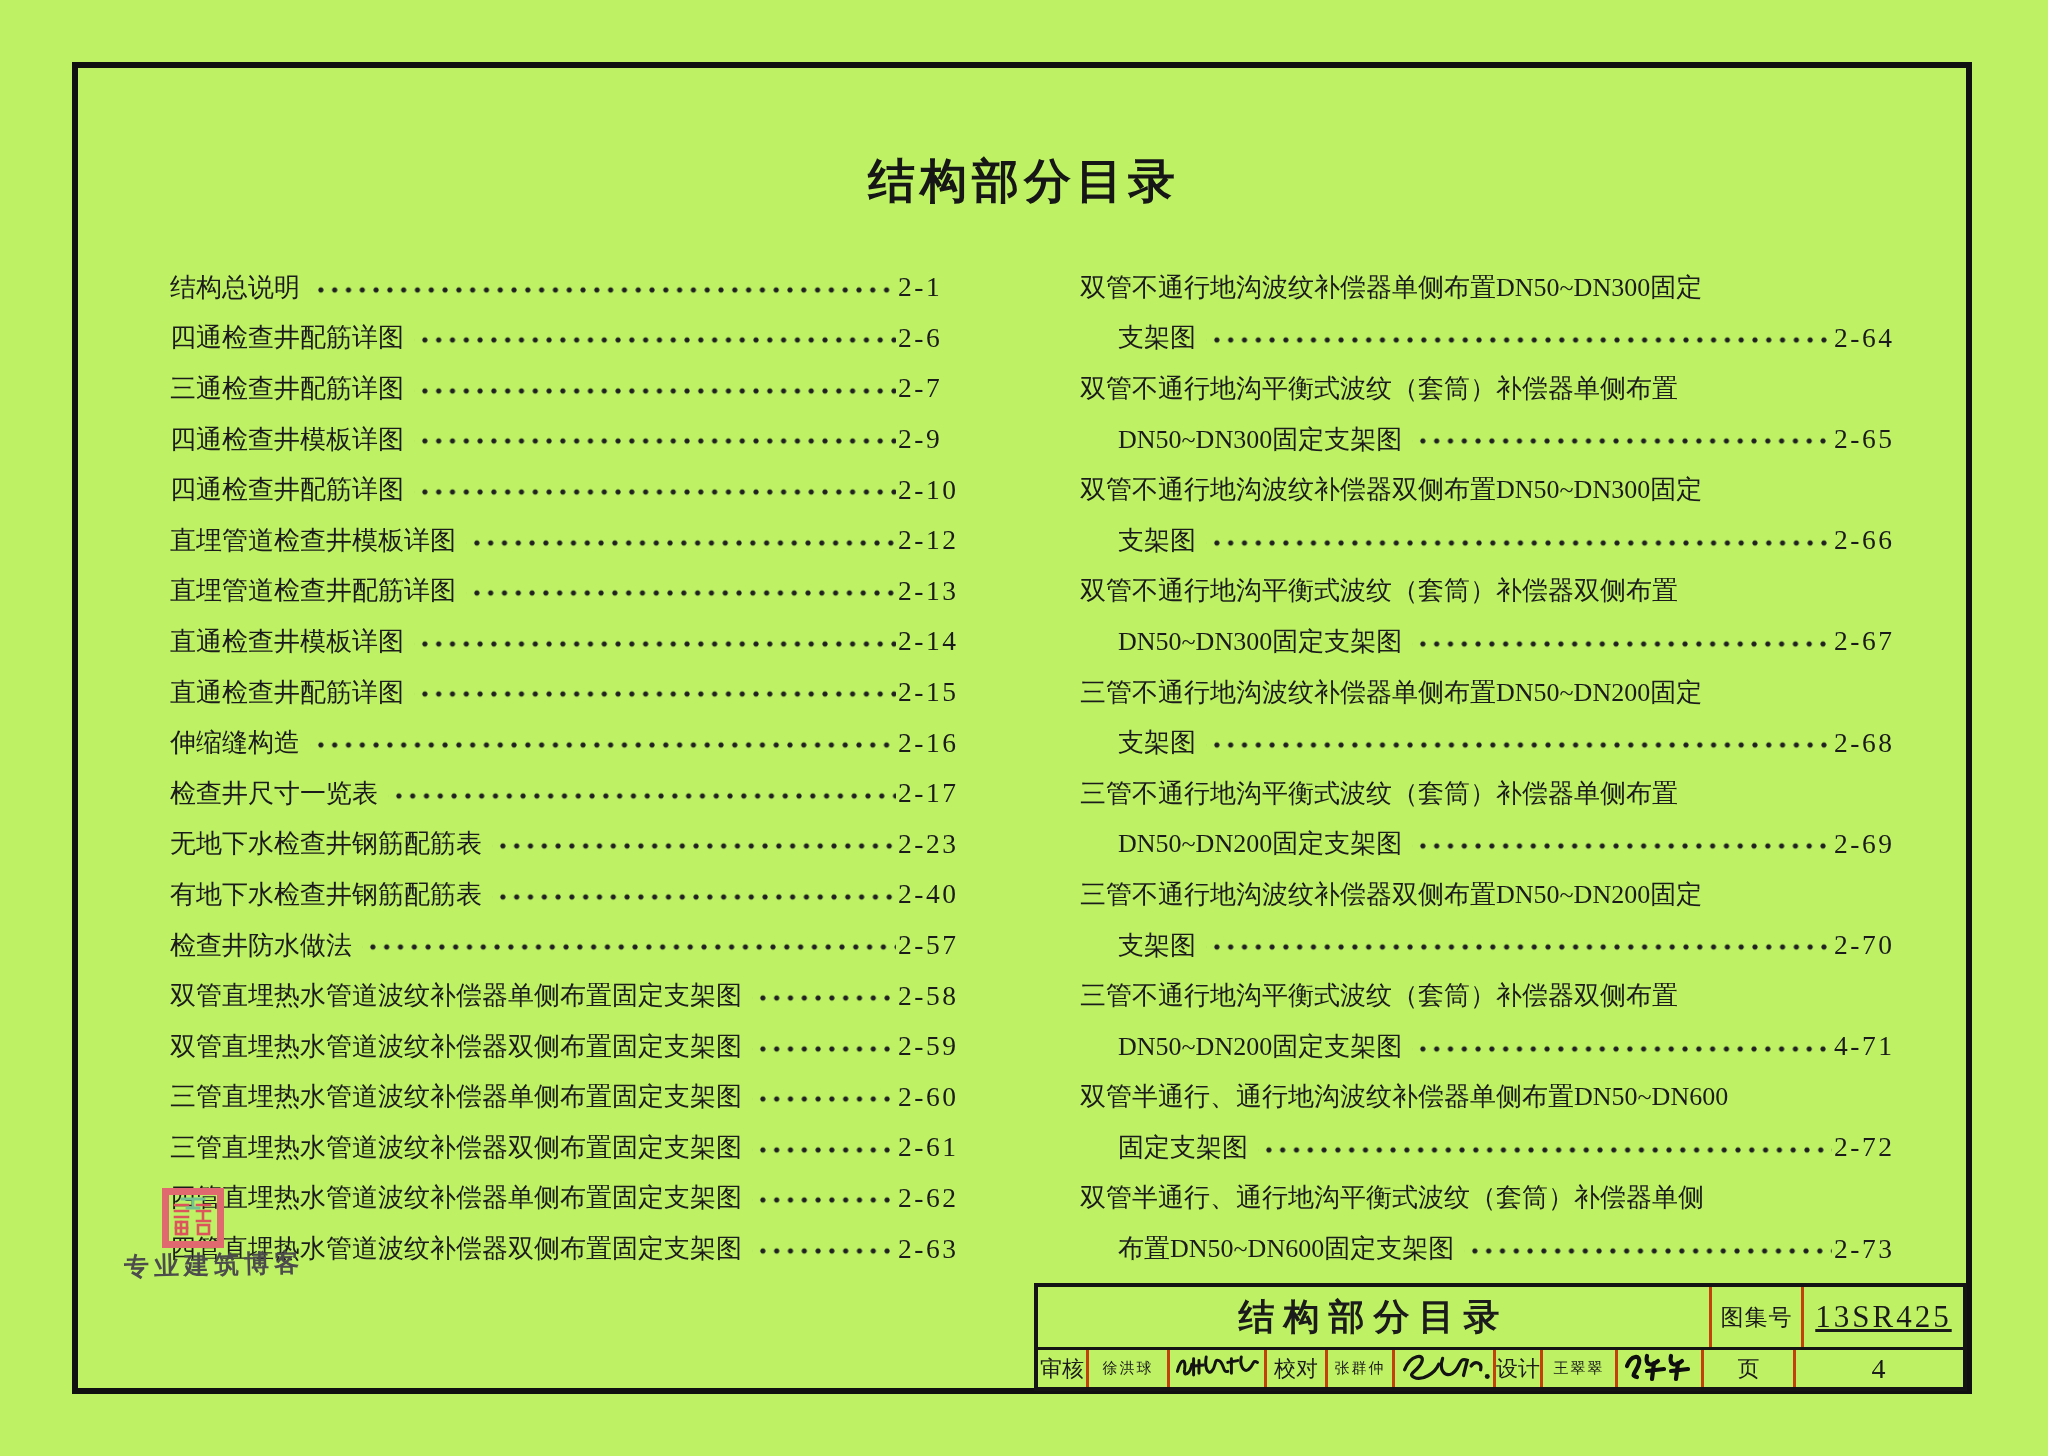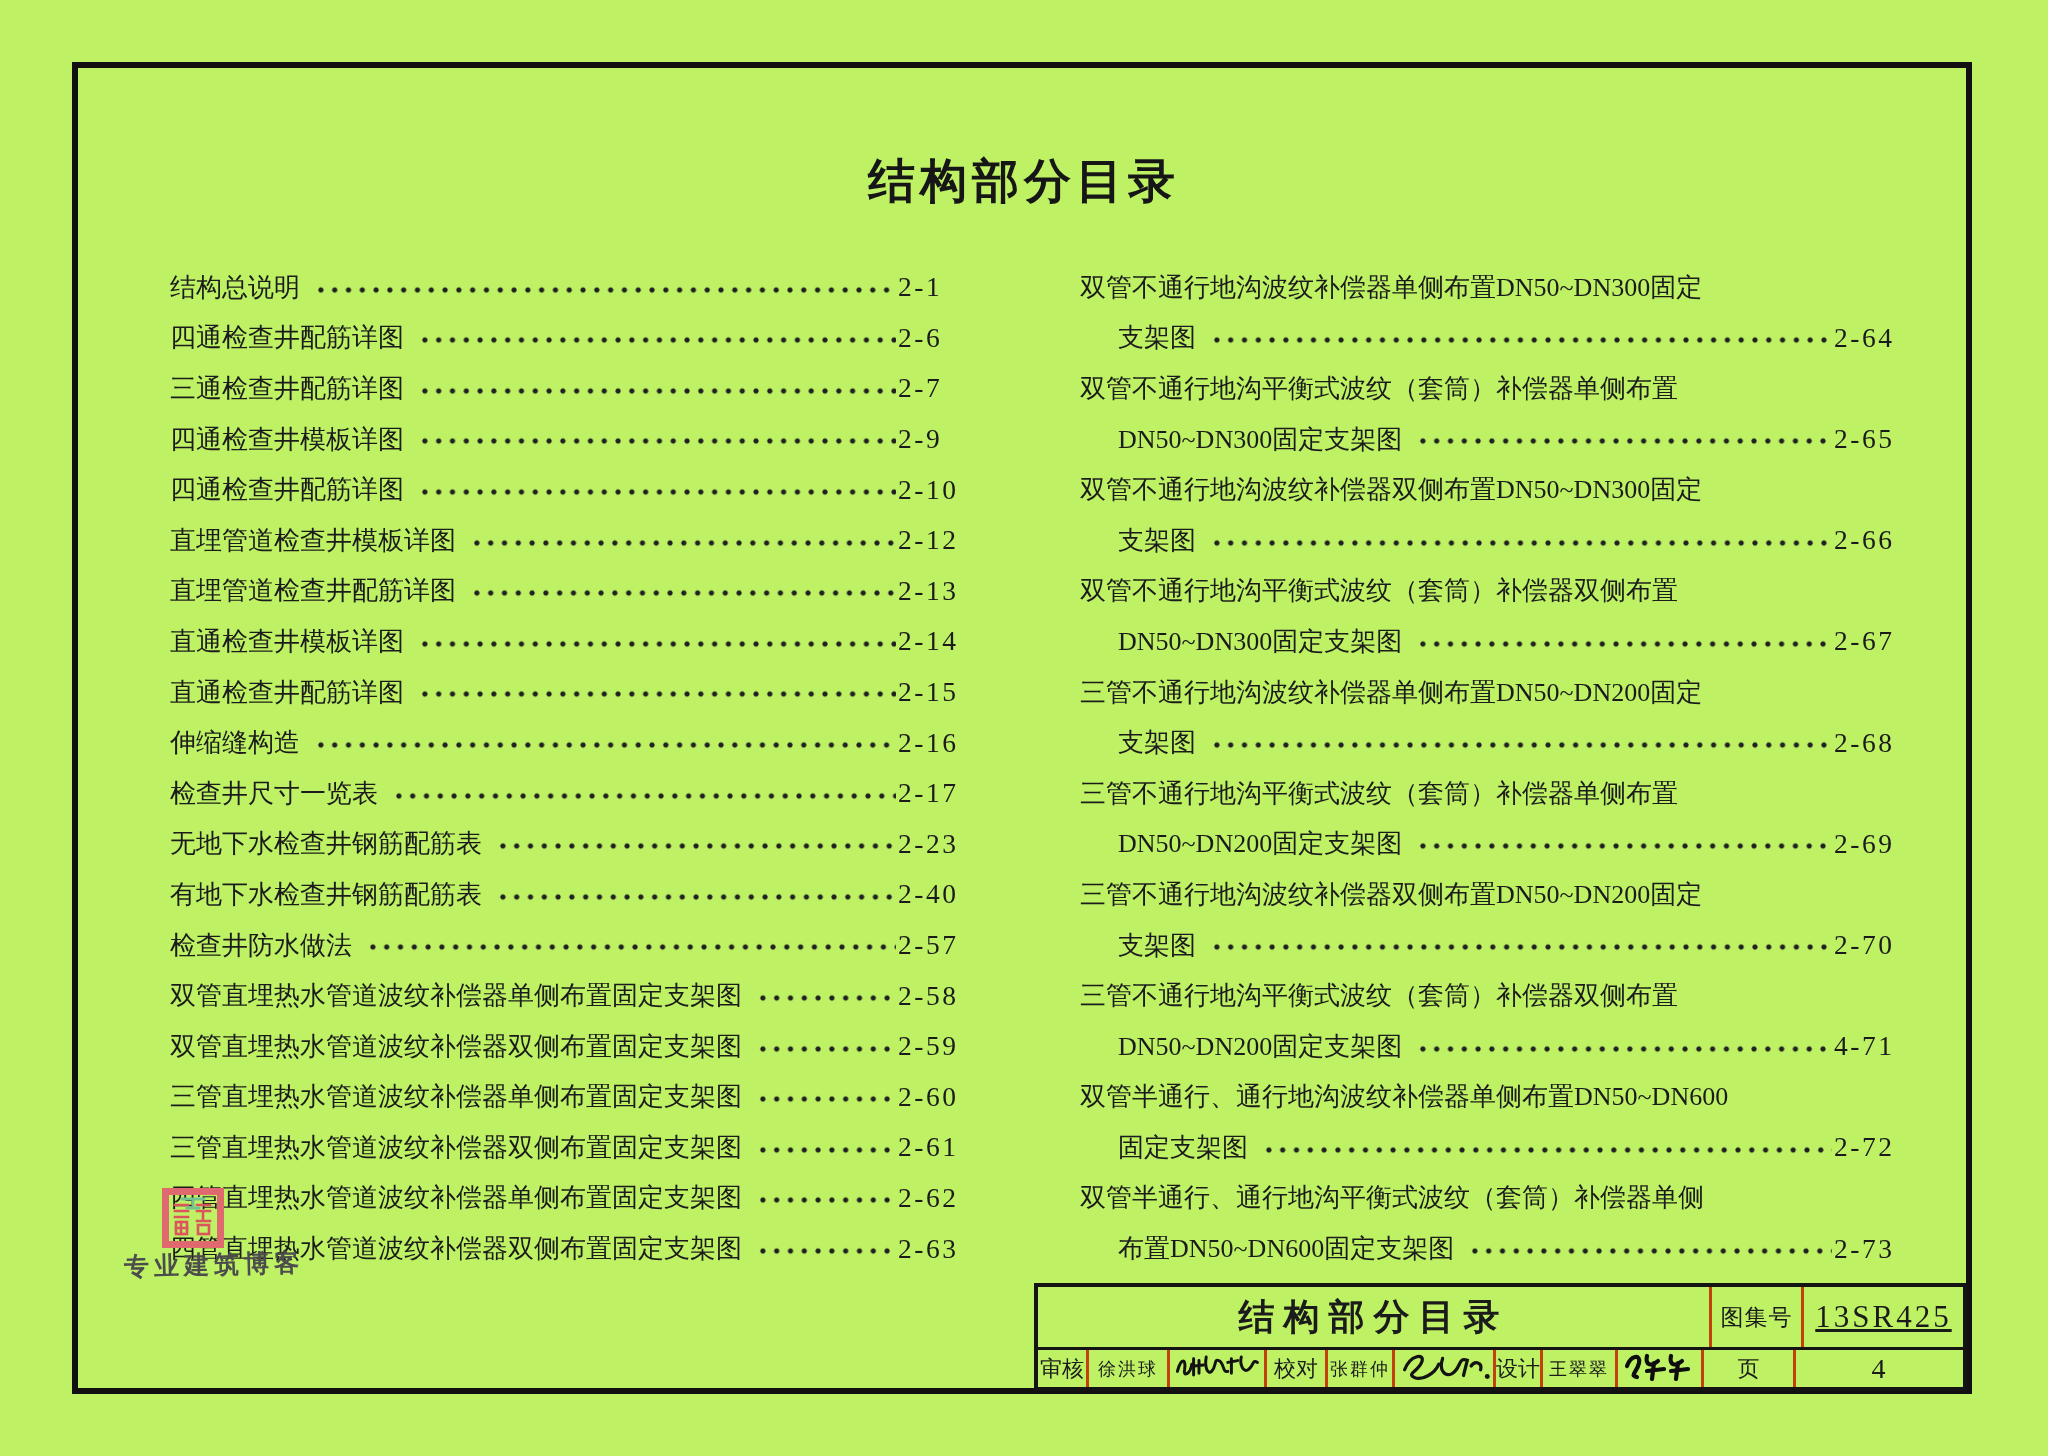--- a/index.html
+++ b/index.html
@@ -27,21 +27,21 @@
   .tb-row{display:flex;min-width:0;}
   .tb-row1{flex:0 0 60px;border-bottom:3px solid #141414;}
   .tb-row2{flex:1 1 auto;}
   .tb-cell{display:flex;align-items:center;justify-content:center;box-sizing:border-box;
            border-left:3px solid #c2410c;overflow:visible;white-space:nowrap;}
   .tb-cell:first-child{border-left:none;}
   .c-title{width:671px;font-size:36px;font-weight:700;letter-spacing:9px;}
   .c-alabel{width:92px;font-size:23px;letter-spacing:1px;}
   .c-avalue{flex:1 1 auto;font-size:31px;letter-spacing:3px;text-decoration:underline;}
   .c-r-label{font-size:22px;}
-  .c-r-name{font-size:18px;letter-spacing:2px;}
+  .c-r-name{font-size:15px;letter-spacing:2px;}
   .w48{width:48px}.w81{width:81px}.w97{width:97px}.w61{width:61px}.w67{width:67px}
   .w101{width:101px}.w47{width:47px}.w83{width:75px}.w86{width:86px}.w92{width:92px}
   .c-pageno{flex:1 1 auto;font-size:28px;letter-spacing:2px;}
   .sig-svg{display:block;margin-top:-5px;}
 </style>
 </head>
 <body>
 
 <div class="page">
 

